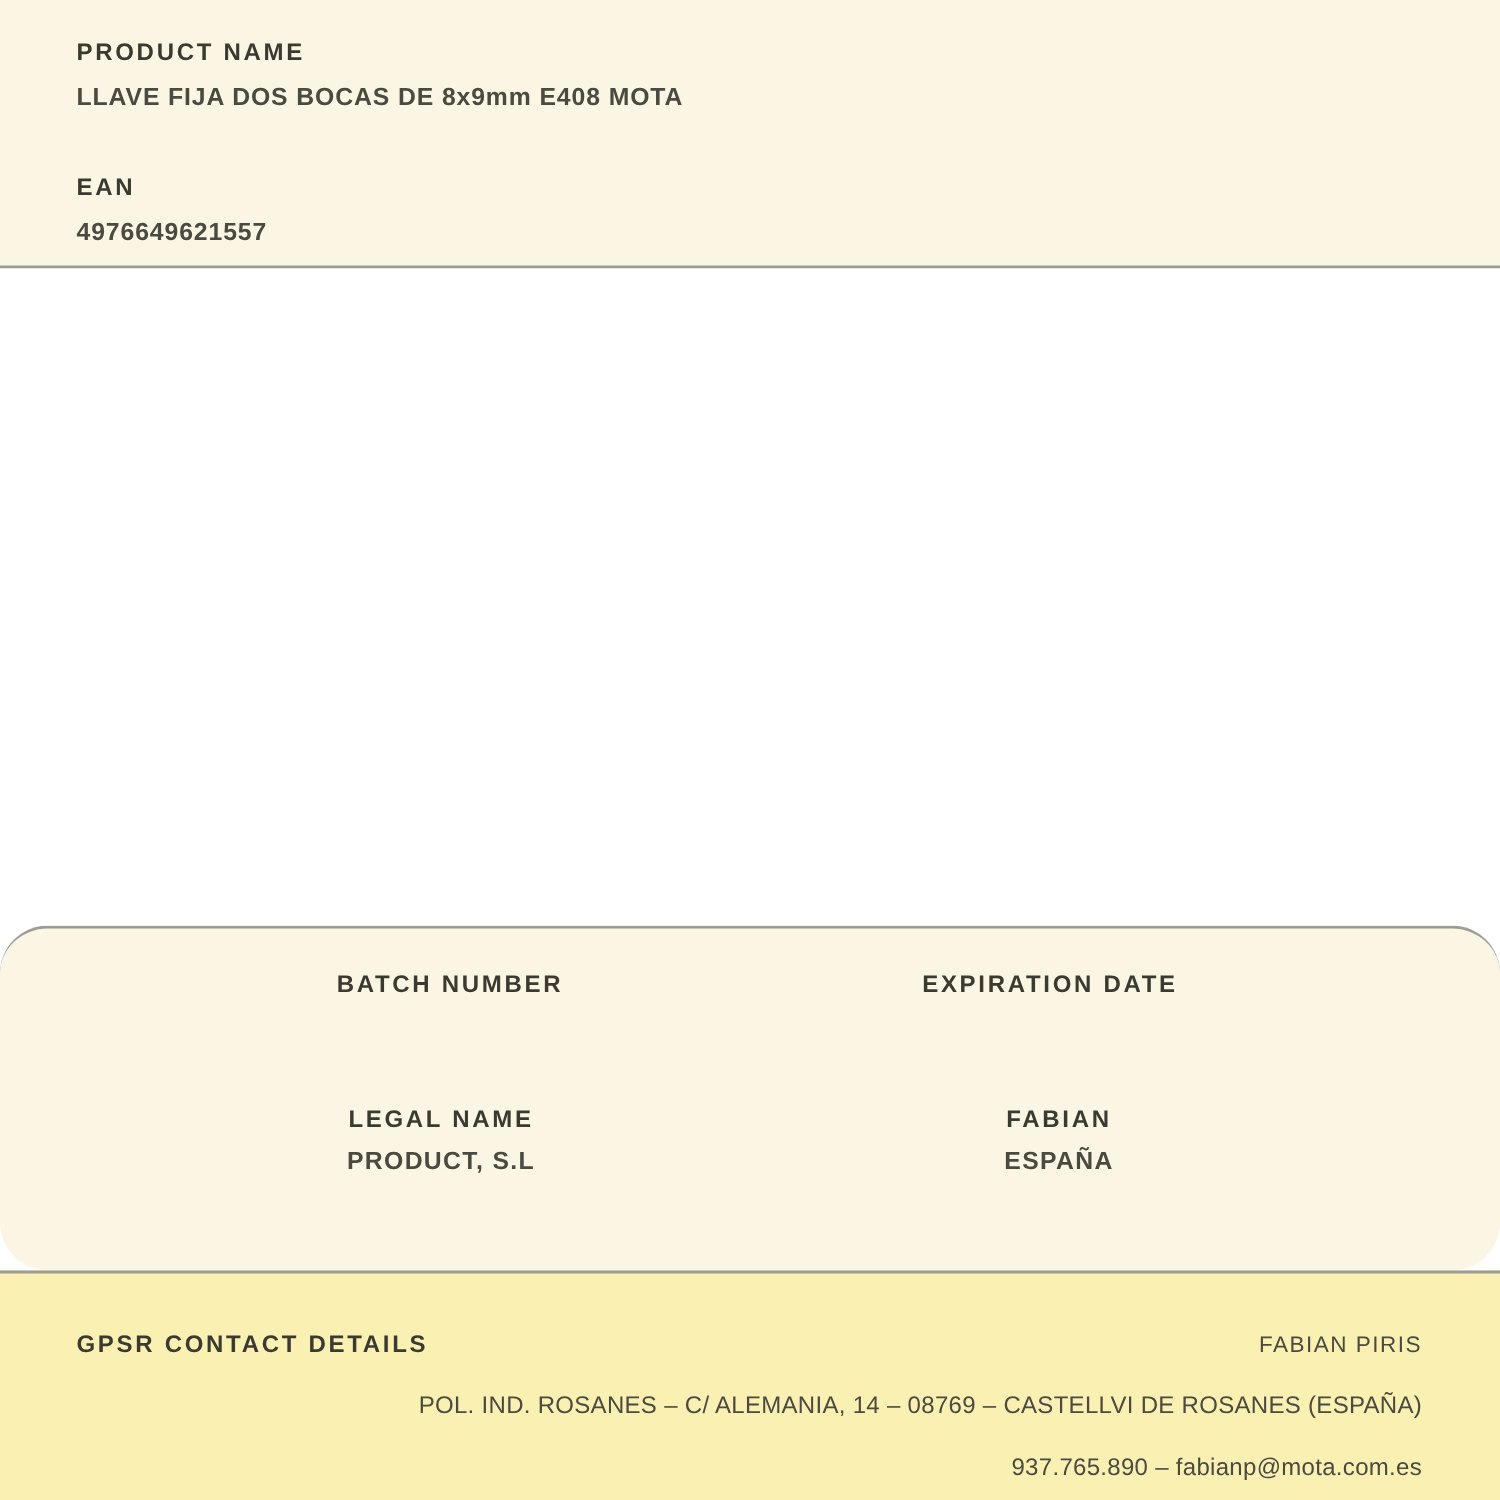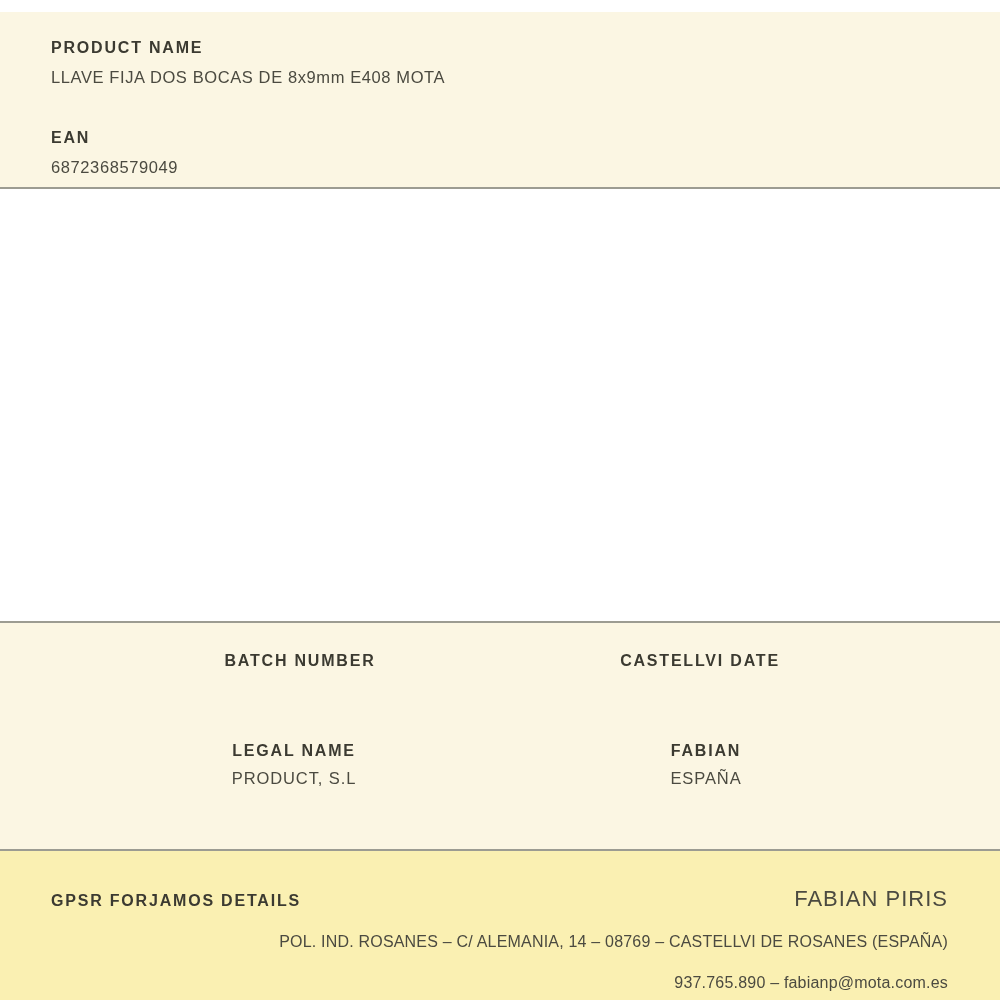--- a/index.html
+++ b/index.html
@@ -17,51 +17,51 @@
     background:var(--white-bg);
   }
   .page{width:1000px;height:1000px;display:flex;flex-direction:column;}
 
   
   .top-section{
     height:186px;
     background:var(--cream-bg);
     border-bottom:2px solid var(--divider);
     padding:26px 39px 0 51px;
-    margin-top:12px;
   }
   .field-label{
     font-size:16px;
     font-weight:700;
     letter-spacing:1.8px;
     color:var(--label-text);
     line-height:19px;
   }
   .field-value{
     font-size:16.5px;
-    font-weight:400;
+    font-weight:700;
     letter-spacing:0.6px;
     color:var(--value-text);
     line-height:19px;
   }
   .top-section .field-value{margin-top:11px;}
   .top-section .field + .field{margin-top:41px;}
 
   
   .image-section{
     height:458px;
     background:var(--white-bg);
   }
 
   
   .details-section{
     height:240px;
     background:var(--cream-bg);
     border-top:2px solid var(--divider);
     padding:28px 100px 0 100px;
+    border-radius:32px;
   }
   .details-row{
     display:flex;
   }
   .details-row + .details-row{margin-top:71px;gap:24px;}
   .details-col{
     flex:1 1 50%;
     text-align:center;
   }
   .details-col .field-value{margin-top:9px;letter-spacing:0.9px;}
@@ -72,21 +72,21 @@
     background:var(--yellow-bg);
     border-top:2px solid var(--divider);
     padding:38px 52px 0 51px;
   }
   .footer-row{
     display:flex;
     justify-content:space-between;
     align-items:baseline;
   }
   .footer-name{
-    font-size:22px;
+    font-size:15px;
     letter-spacing:1px;
     color:var(--value-text);
     line-height:19px;
   }
   .footer-line{
     text-align:right;
     font-size:16px;
     letter-spacing:0.2px;
     color:var(--value-text);
     line-height:19px;
@@ -98,49 +98,49 @@
 
 <div class="page">
 
   <section class="top-section">
     <div class="field">
       <div class="field-label">PRODUCT NAME</div>
       <div class="field-value">LLAVE FIJA DOS BOCAS DE 8x9mm E408 MOTA</div>
     </div>
     <div class="field">
       <div class="field-label">EAN</div>
-      <div class="field-value">6872368579049</div>
+      <div class="field-value">4976649621557</div>
     </div>
   </section>
 
   <section class="image-section"></section>
 
   <section class="details-section">
     <div class="details-row">
       <div class="details-col">
         <div class="field-label">BATCH NUMBER</div>
       </div>
       <div class="details-col">
-        <div class="field-label">CASTELLVI DATE</div>
+        <div class="field-label">EXPIRATION DATE</div>
       </div>
     </div>
     <div class="details-row">
       <div class="details-col">
         <div class="field-label">LEGAL NAME</div>
         <div class="field-value">PRODUCT, S.L</div>
       </div>
       <div class="details-col">
         <div class="field-label">FABIAN</div>
         <div class="field-value">ESPAÑA</div>
       </div>
     </div>
   </section>
 
   <section class="footer-section">
     <div class="footer-row">
-      <div class="field-label">GPSR FORJAMOS DETAILS</div>
+      <div class="field-label">GPSR CONTACT DETAILS</div>
       <div class="footer-name">FABIAN PIRIS</div>
     </div>
     <div class="footer-line">POL. IND. ROSANES – C/ ALEMANIA, 14 – 08769 – CASTELLVI DE ROSANES (ESPAÑA)</div>
     <div class="footer-line">937.765.890 – fabianp@mota.com.es</div>
   </section>
 
 </div>
 
 </body></html>

